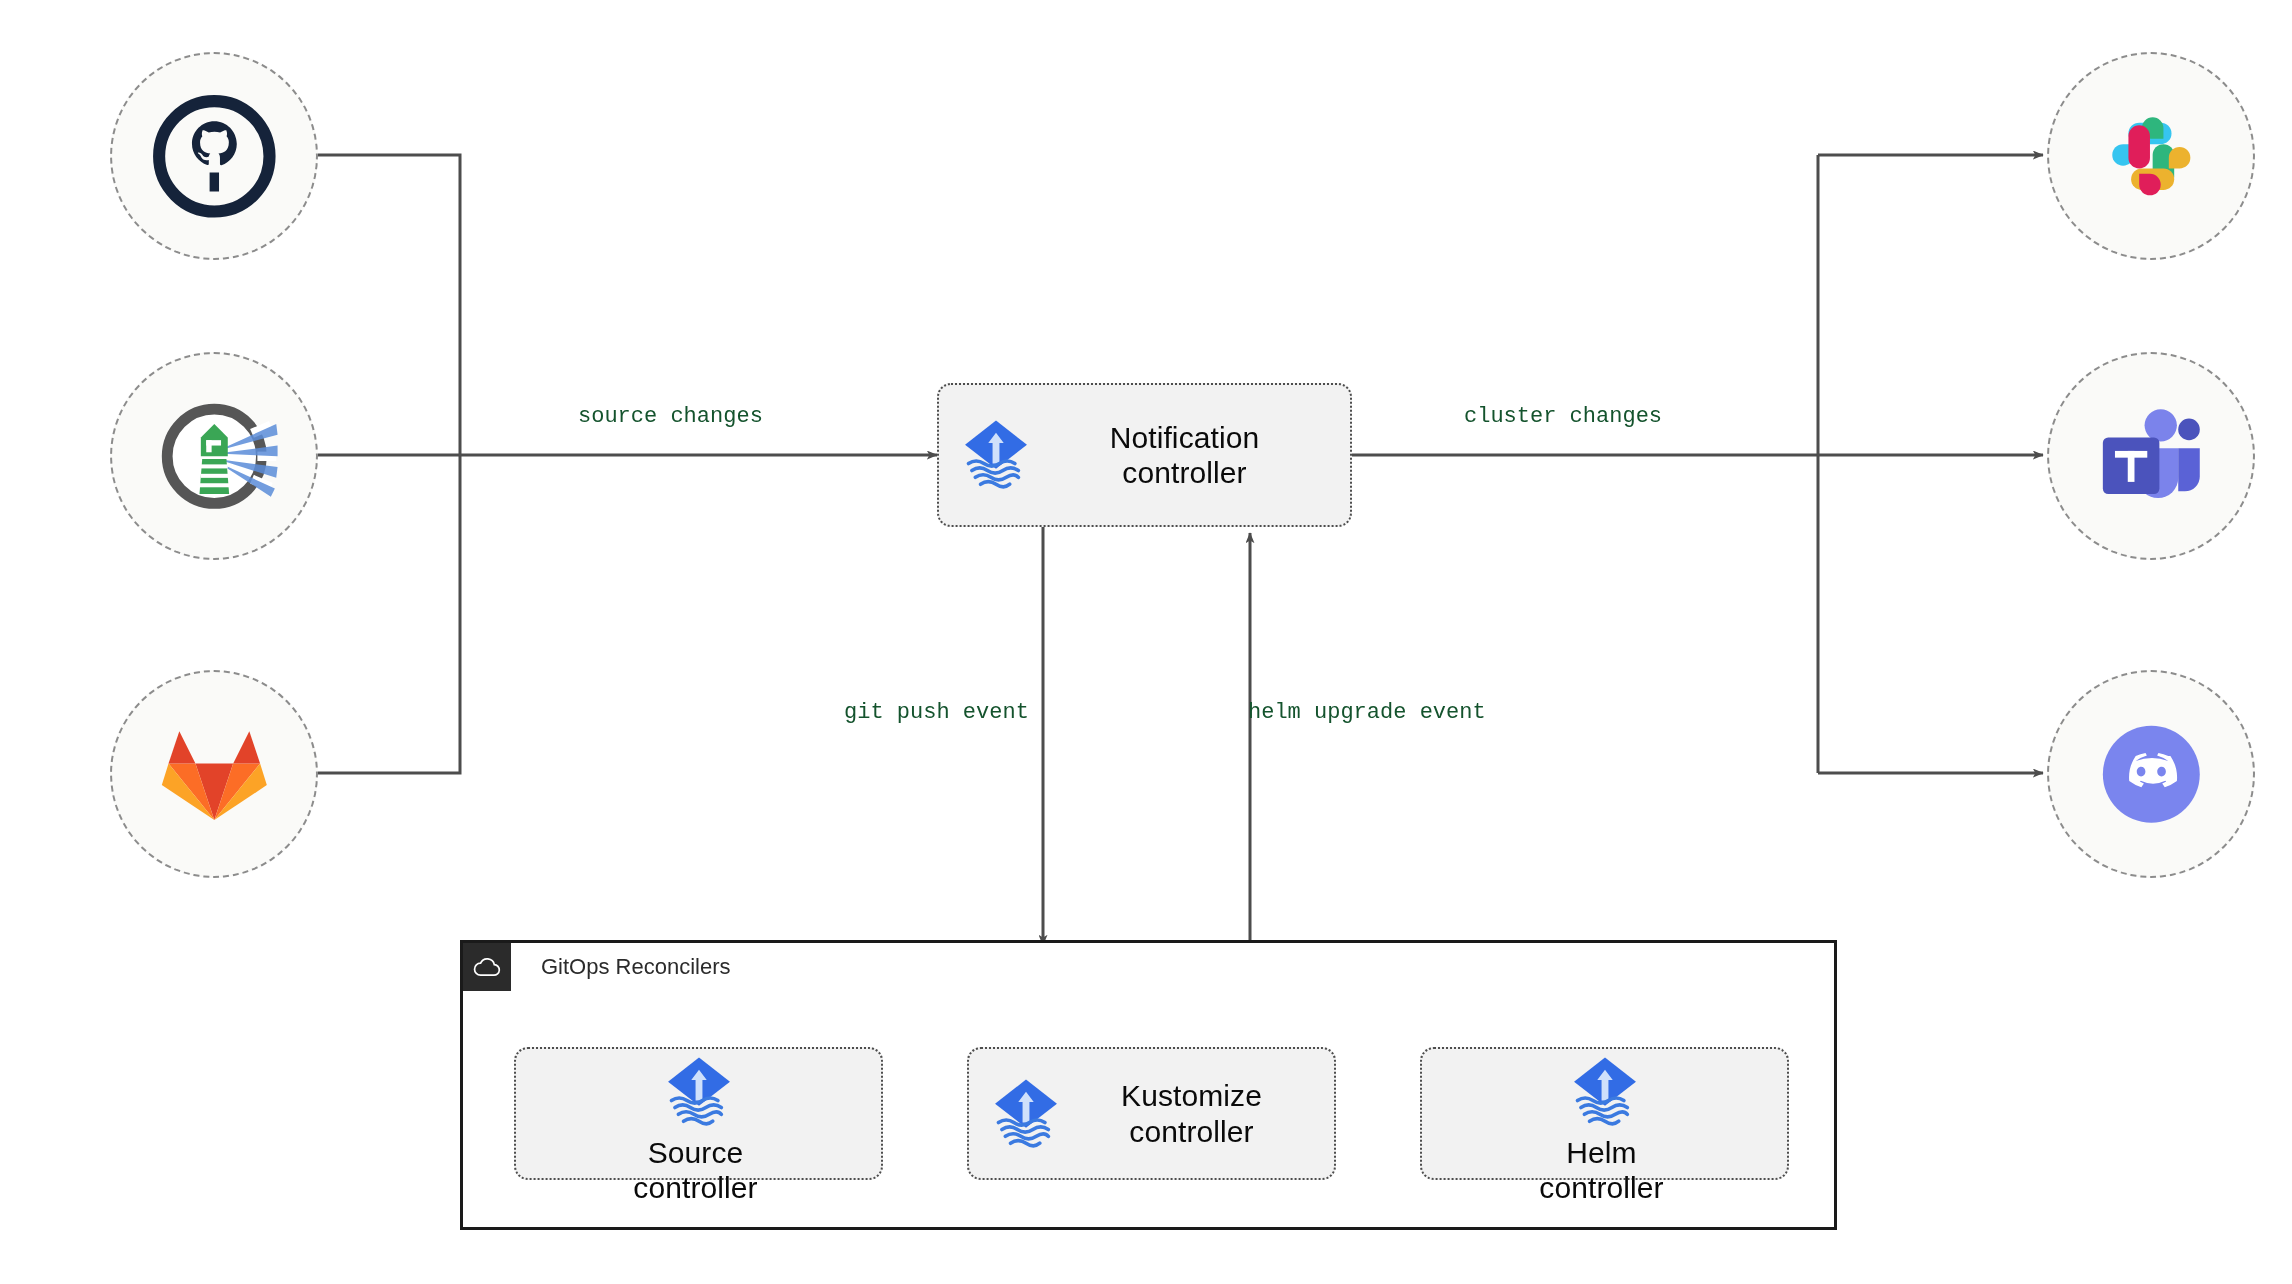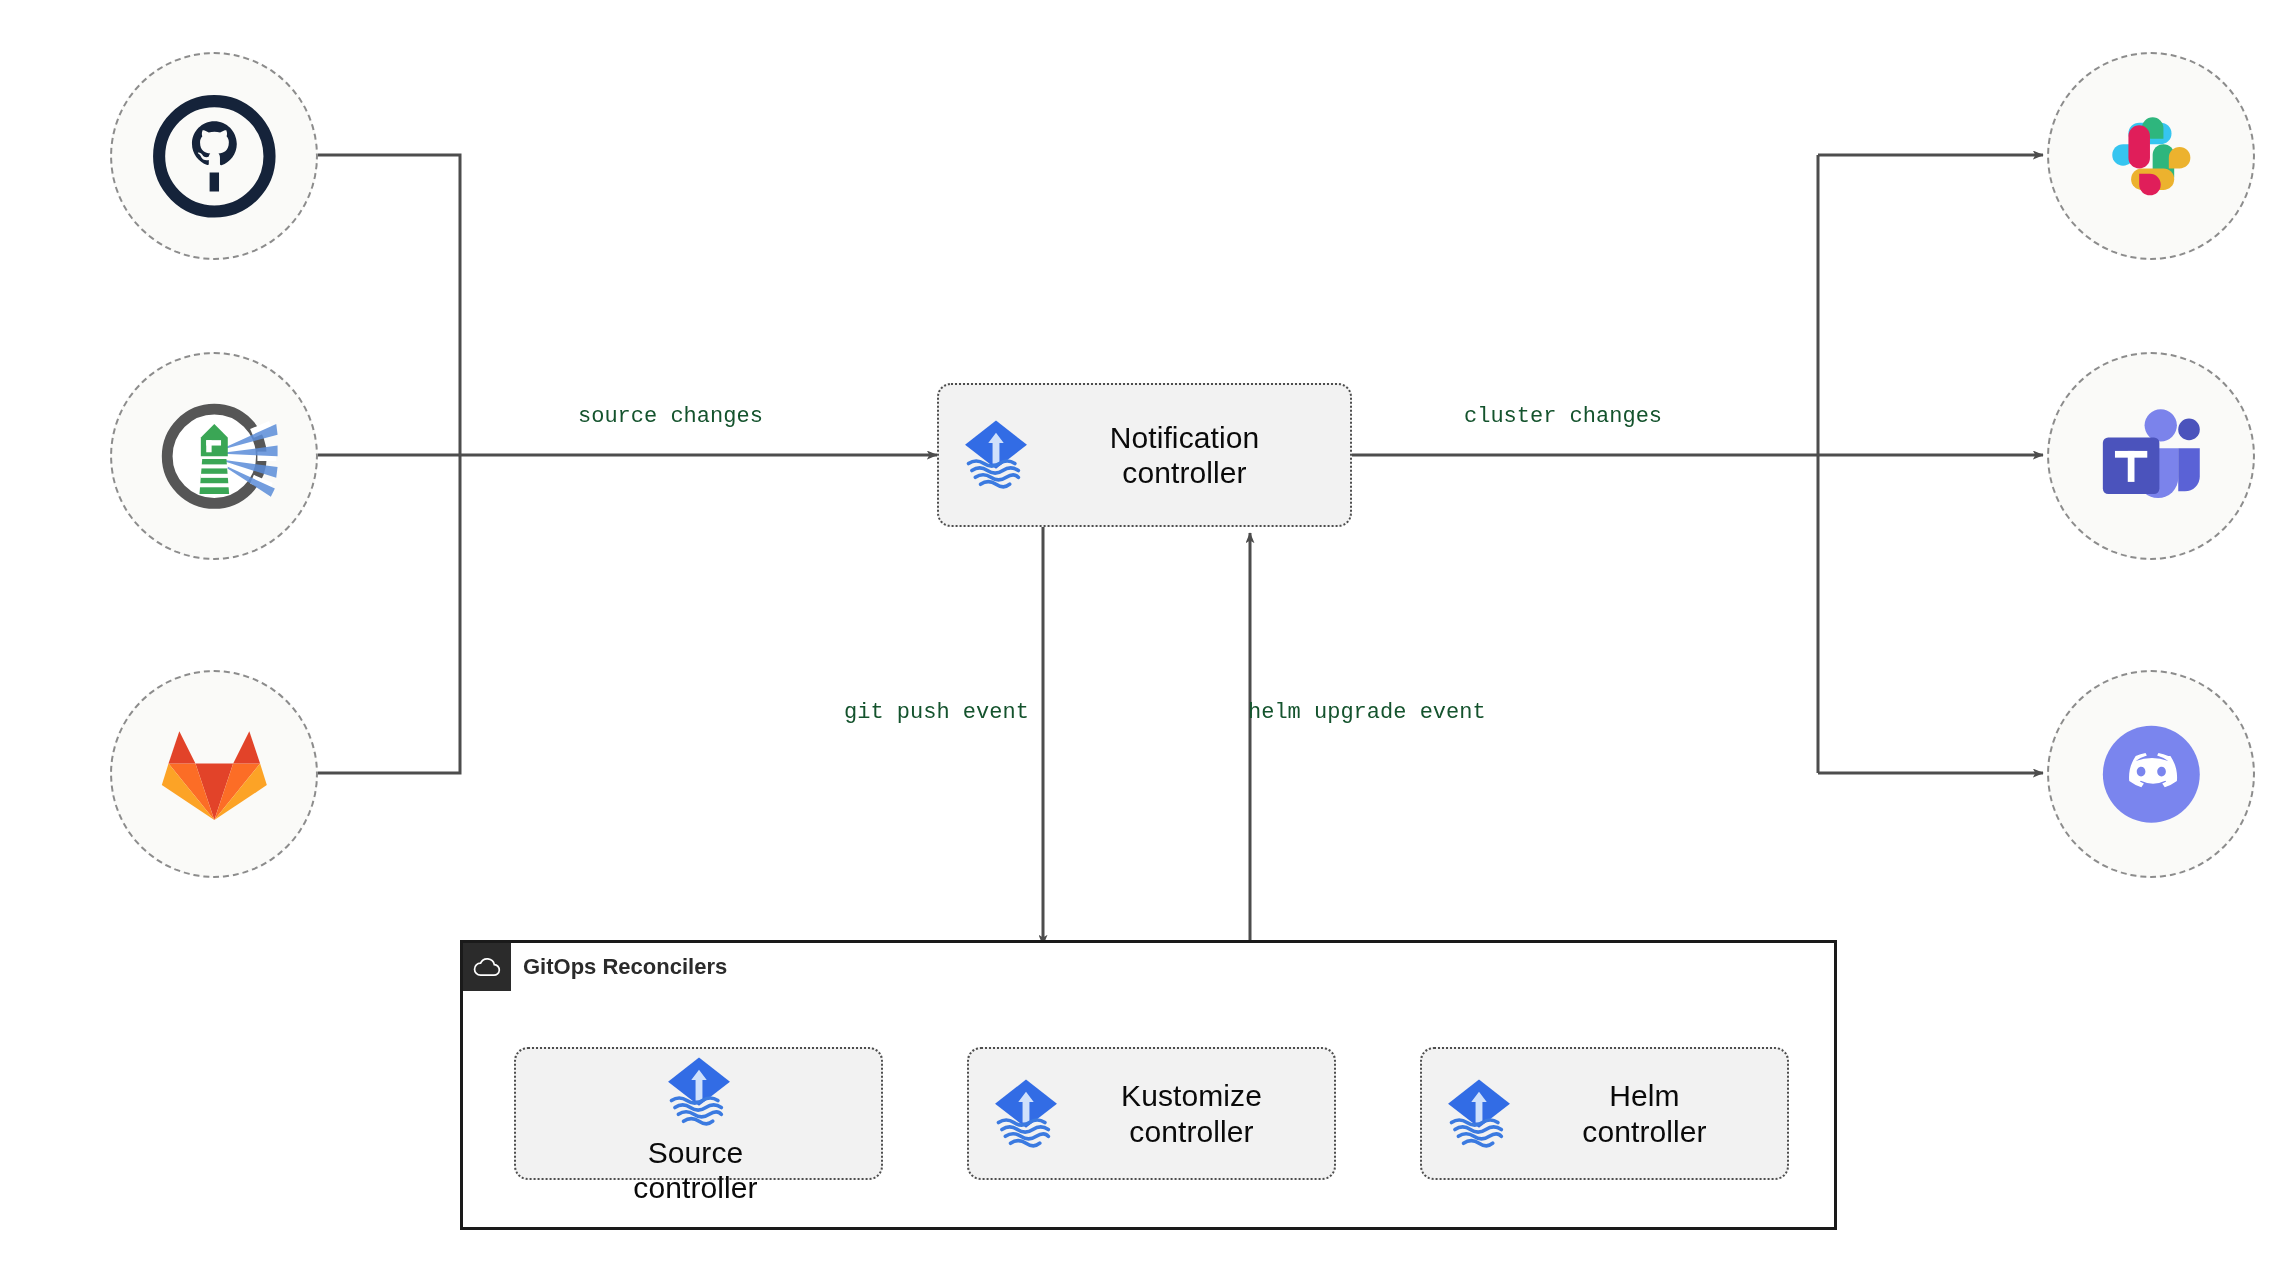--- a/index.html
+++ b/index.html
@@ -96,23 +96,22 @@
     background: #2b2b2b;
     display: flex;
     align-items: center;
     justify-content: center;
     flex: 0 0 48px;
   }
   #reconcilers-header .cloud-chip svg { display: block; width: 30px; height: 22px; }
   #reconcilers-header .title-text {
     font-size: 22px;
     color: #2b2b2b;
-    margin-left: 12px;
+    margin-left: 30px;
     white-space: nowrap;
-    font-weight: bold;
   }
 
   
   .edge-label {
     position: absolute;
     font-size: 22px;
     color: #14532d;
     white-space: nowrap;
     line-height: 1;
     font-family: Liberation Mono, monospace;
@@ -320,21 +319,21 @@
             <path d="M32 84 q9 -6 18 0 t16 0"></path>
           </g>
         </svg>
       </span>
       <span class="ctrl-label">
         <span>Kustomize</span>
         <span class="l2">controller</span>
       </span>
     </div>
 
-    <div class="ctrl-box" style="left:957px; top:104px; width:369px; height:133px;">
+    <div class="ctrl-box" style="left:957px; top:104px; width:369px; height:133px;flex-direction:column;">
       <span class="flux-mark">
         <svg viewBox="0 0 100 100" aria-hidden="true">
           <path fill="#326ce5" d="M50 10 L86 38 L50 66 L14 38 Z"></path>
           <path fill="#cfe0fb" d="M50 24 L59 36 H54 V60 H46 V36 H41 Z"></path>
           <g stroke="#3b7ae0" stroke-width="4.2" fill="none" stroke-linecap="round">
             <path d="M18 60 q9 -6 18 0 t18 0 t18 0"></path>
             <path d="M22 68 q9 -6 18 0 t18 0 t18 0"></path>
             <path d="M26 76 q9 -6 18 0 t18 0 t14 0"></path>
             <path d="M32 84 q9 -6 18 0 t16 0"></path>
           </g>

